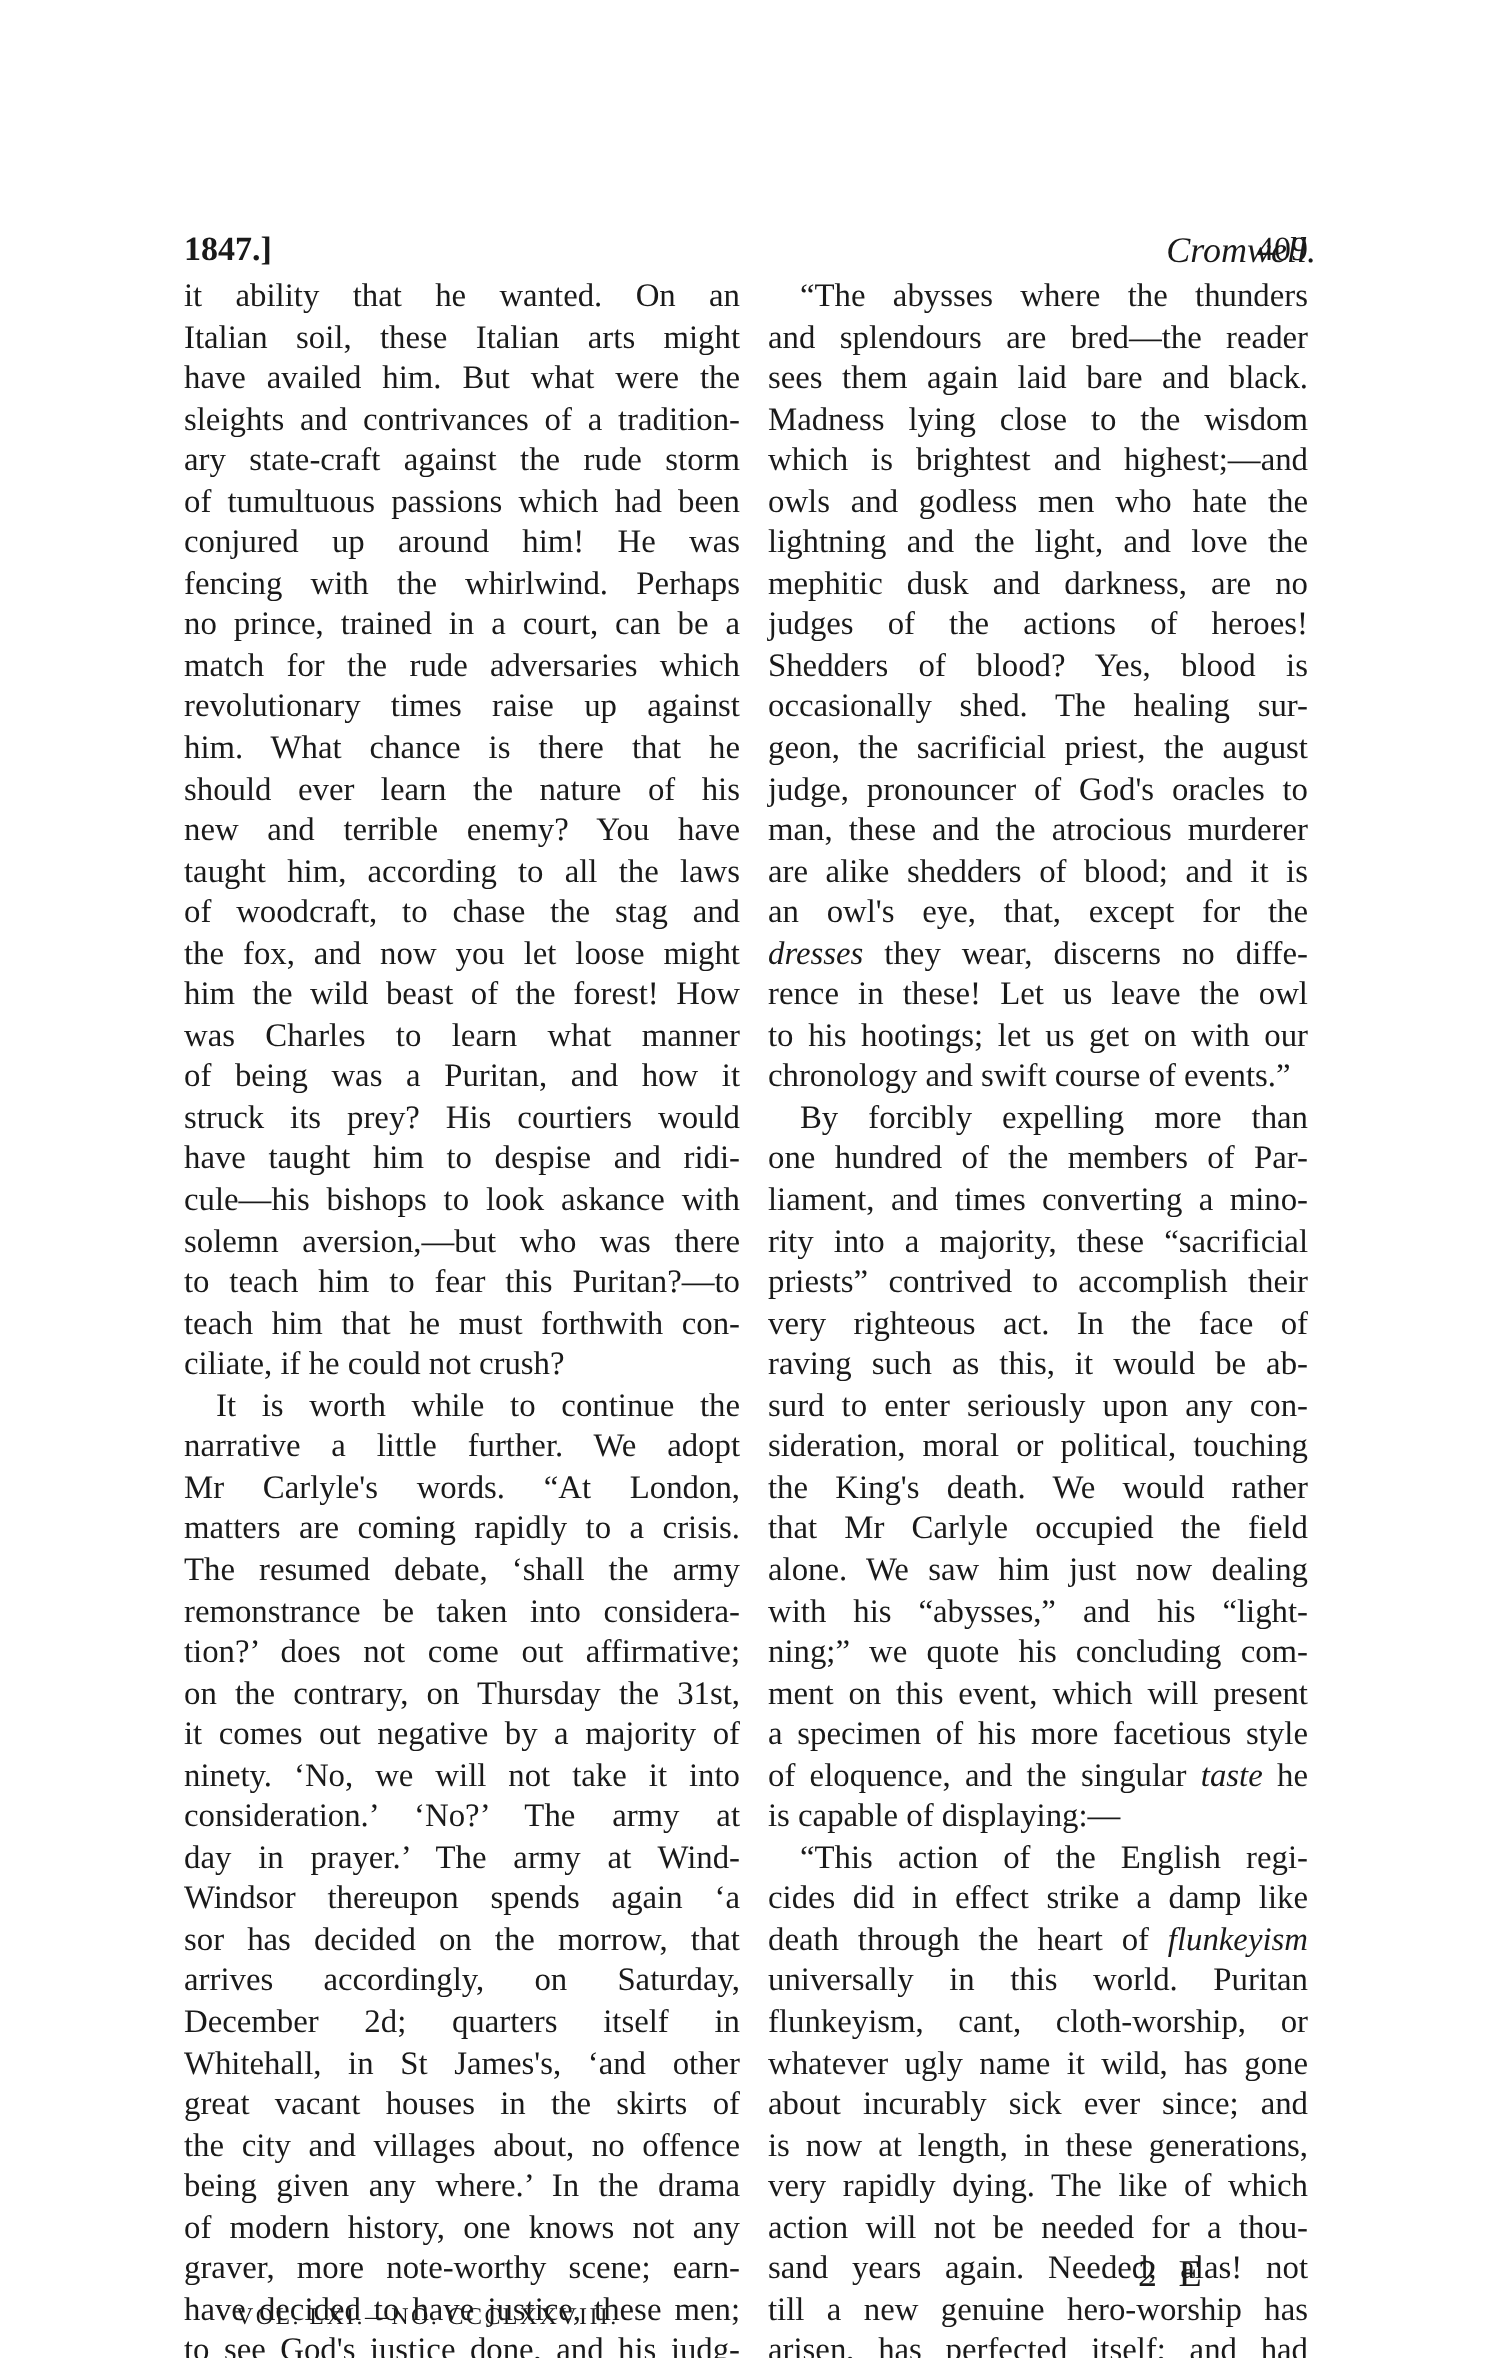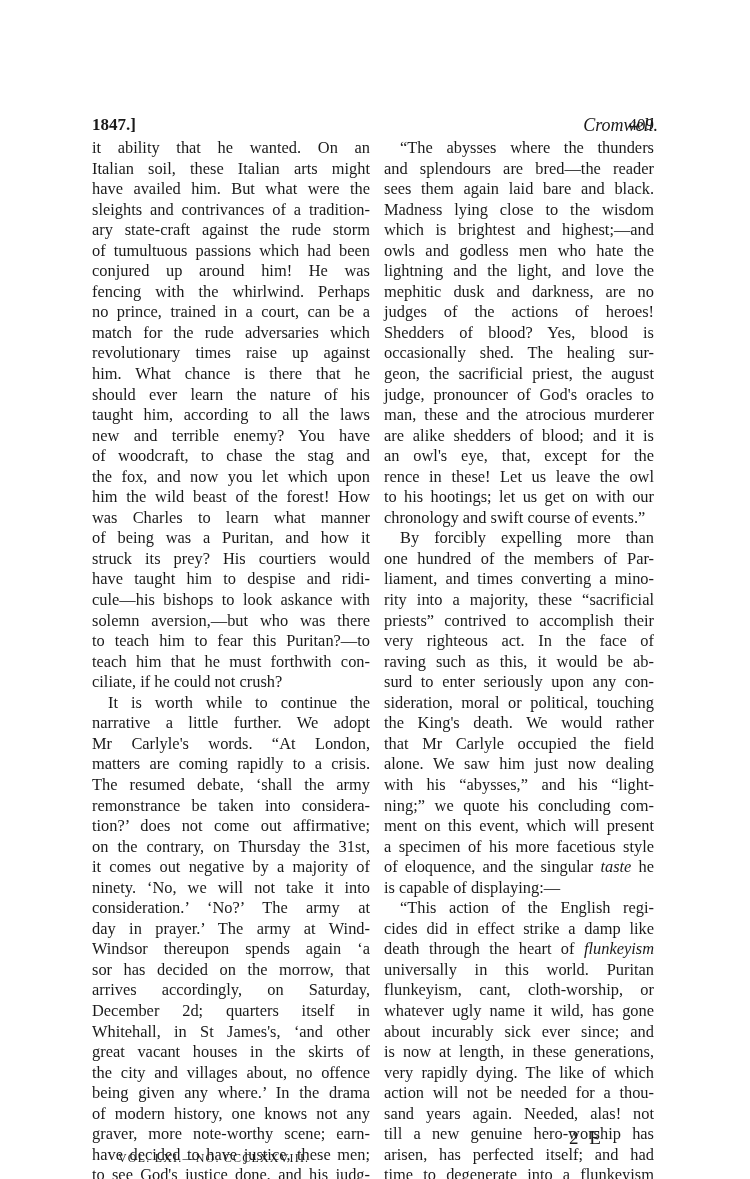--- a/index.html
+++ b/index.html
@@ -39,24 +39,24 @@
       <span class="line">sleights and contrivances of a tradition-</span>
       <span class="line">ary state-craft against the rude storm</span>
       <span class="line">of tumultuous passions which had been</span>
       <span class="line">conjured up around him! He was</span>
       <span class="line">fencing with the whirlwind. Perhaps</span>
       <span class="line">no prince, trained in a court, can be a</span>
       <span class="line">match for the rude adversaries which</span>
       <span class="line">revolutionary times raise up against</span>
       <span class="line">him. What chance is there that he</span>
       <span class="line">should ever learn the nature of his</span>
+      <span class="line">new and terrible enemy? You have</span>
       <span class="line">taught him, according to all the laws</span>
-      <span class="line">new and terrible enemy? You have</span>
       <span class="line">of woodcraft, to chase the stag and</span>
-      <span class="line">the fox, and now you let which upon</span>
+      <span class="line">the fox, and now you let loose might</span>
       <span class="line">him the wild beast of the forest! How</span>
       <span class="line">was Charles to learn what manner</span>
       <span class="line">of being was a Puritan, and how it</span>
       <span class="line">struck its prey? His courtiers would</span>
       <span class="line">have taught him to despise and ridi-</span>
       <span class="line">cule—his bishops to look askance with</span>
       <span class="line">solemn aversion,—but who was there</span>
       <span class="line">to teach him to fear this Puritan?—to</span>
       <span class="line">teach him that he must forthwith con-</span>
       <span class="line last">ciliate, if he could not crush?</span>
@@ -95,20 +95,21 @@
       <span class="line">lightning and the light, and love the</span>
       <span class="line">mephitic dusk and darkness, are no</span>
       <span class="line">judges of the actions of heroes!</span>
       <span class="line">Shedders of blood? Yes, blood is</span>
       <span class="line">occasionally shed. The healing sur-</span>
       <span class="line">geon, the sacrificial priest, the august</span>
       <span class="line">judge, pronouncer of God's oracles to</span>
       <span class="line">man, these and the atrocious murderer</span>
       <span class="line">are alike shedders of blood; and it is</span>
       <span class="line">an owl's eye, that, except for the</span>
+      <span class="line"><i>dresses</i> they wear, discerns no diffe-</span>
       <span class="line">rence in these! Let us leave the owl</span>
       <span class="line">to his hootings; let us get on with our</span>
       <span class="line last">chronology and swift course of events.”</span>
       <span class="line indent">By forcibly expelling more than</span>
       <span class="line">one hundred of the members of Par-</span>
       <span class="line">liament, and times converting a mino-</span>
       <span class="line">rity into a majority, these “sacrificial</span>
       <span class="line">priests” contrived to accomplish their</span>
       <span class="line">very righteous act. In the face of</span>
       <span class="line">raving such as this, it would be ab-</span>

